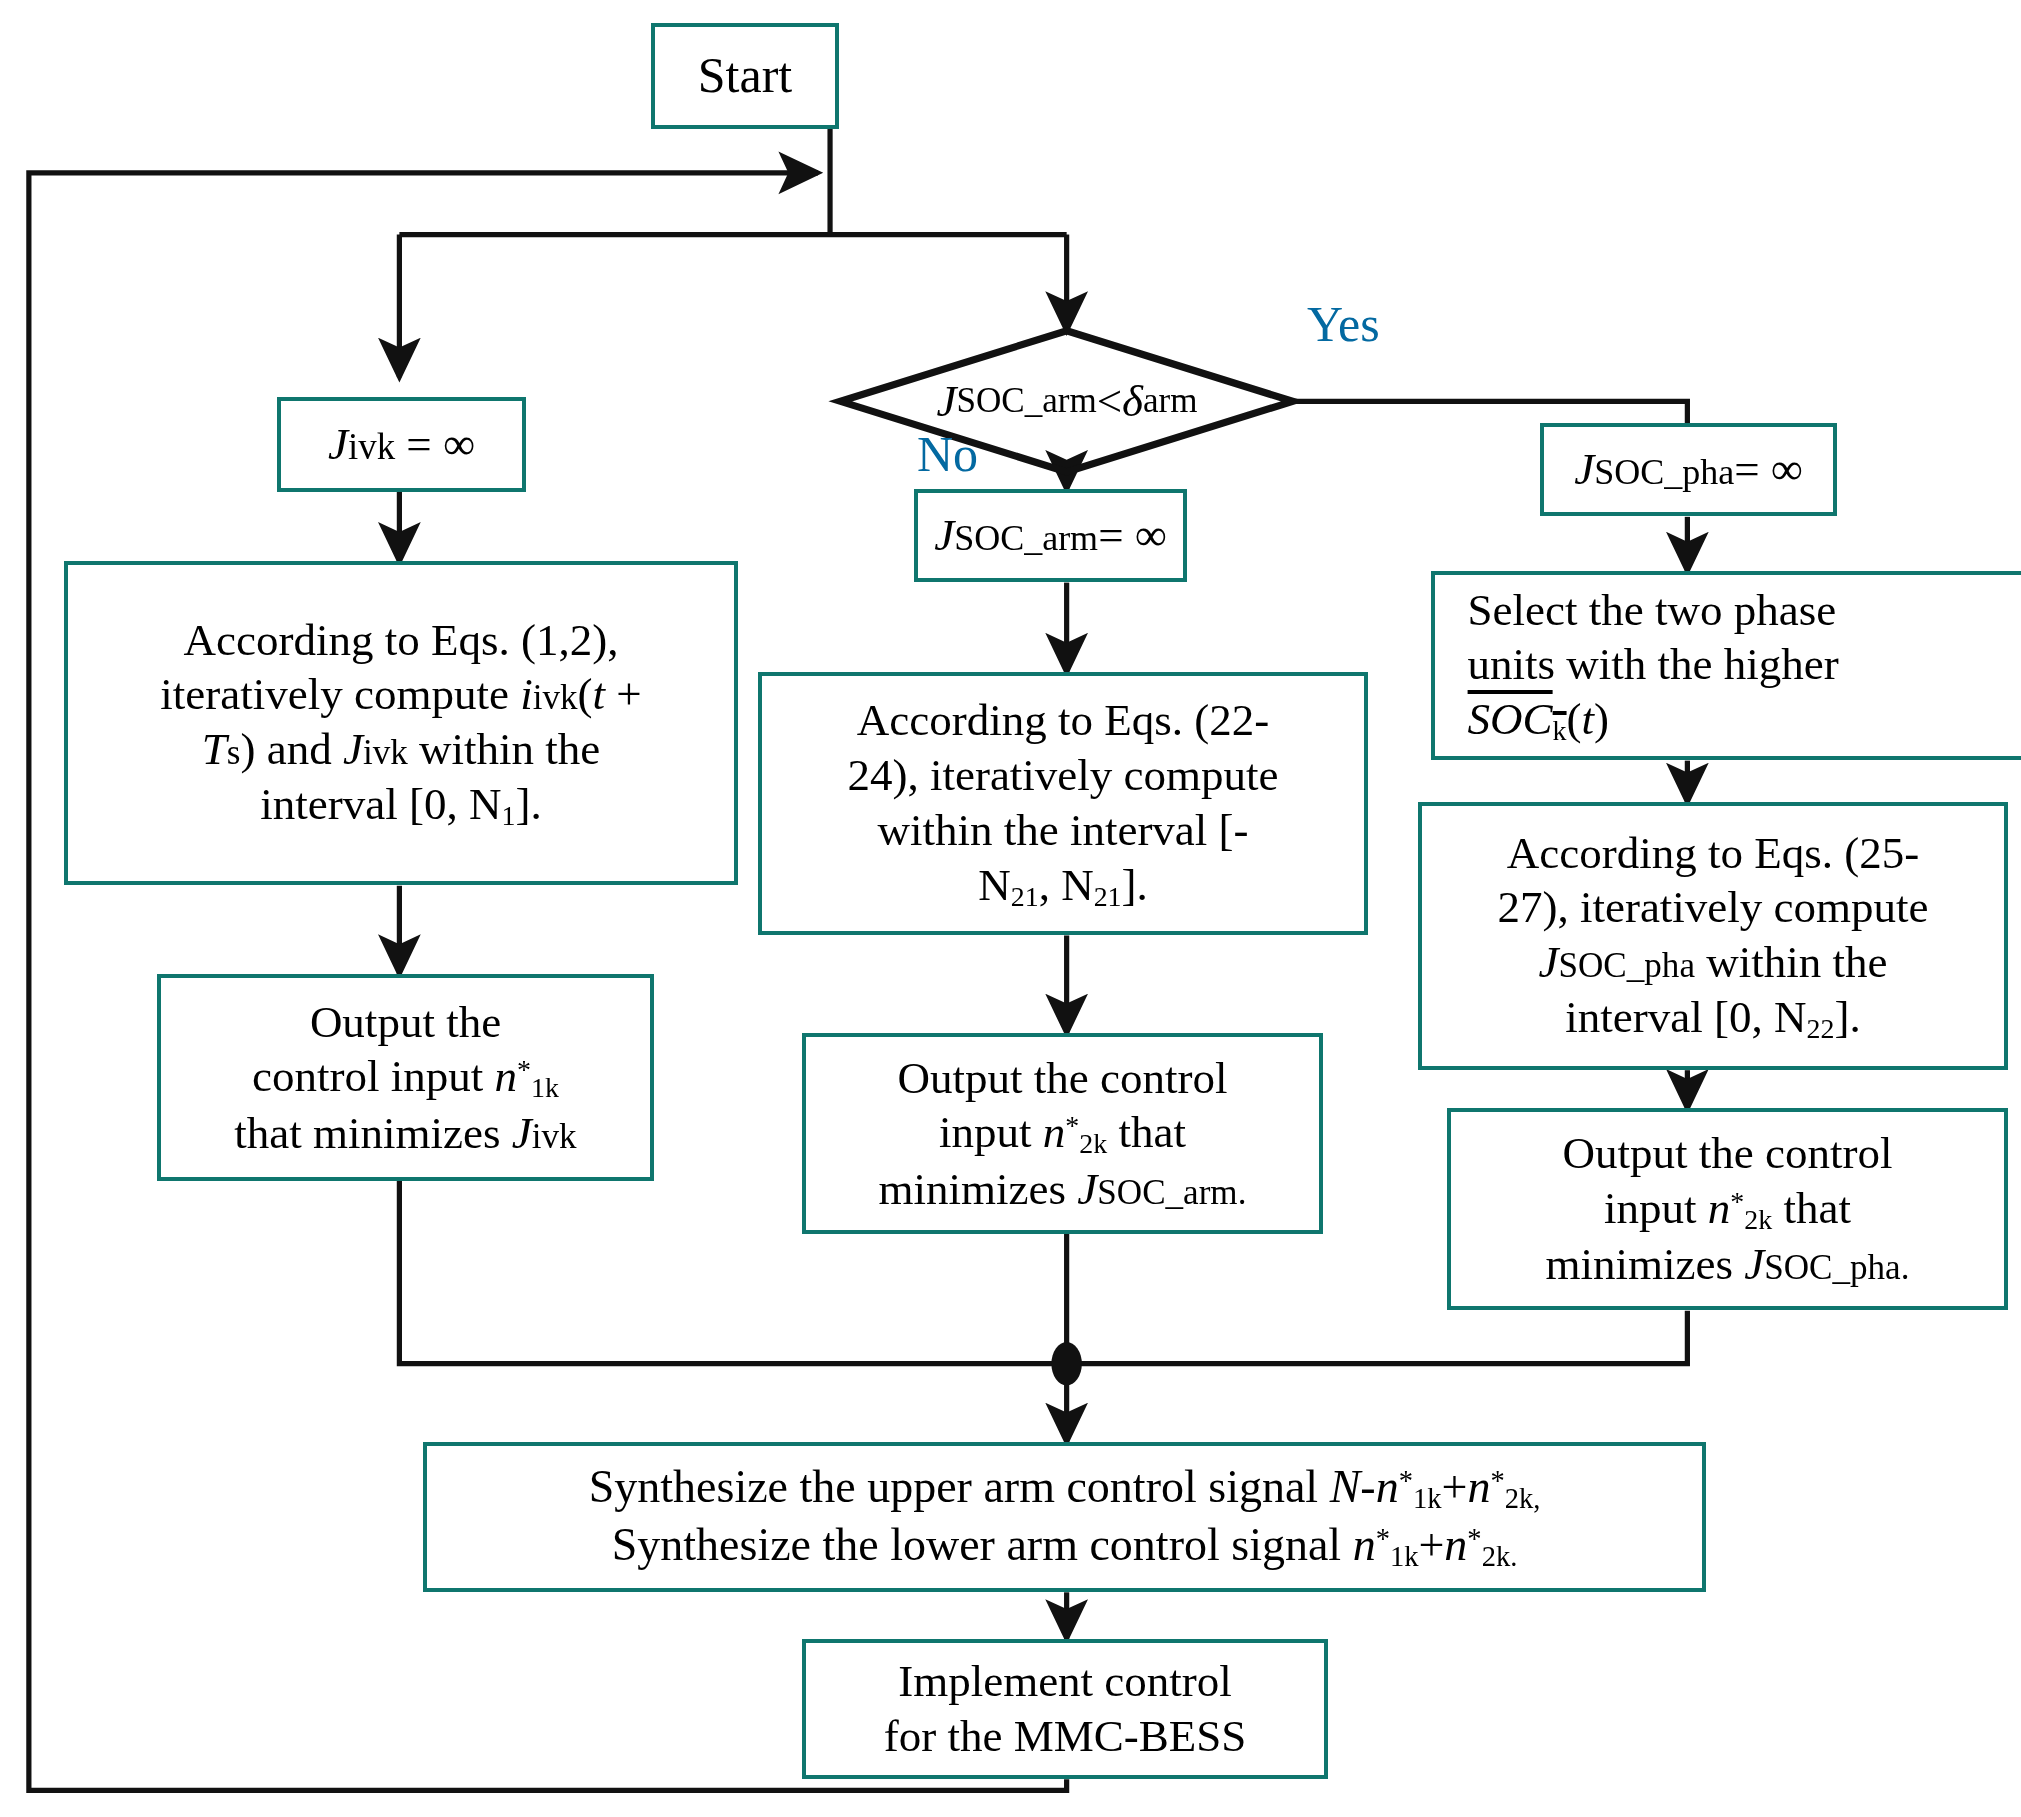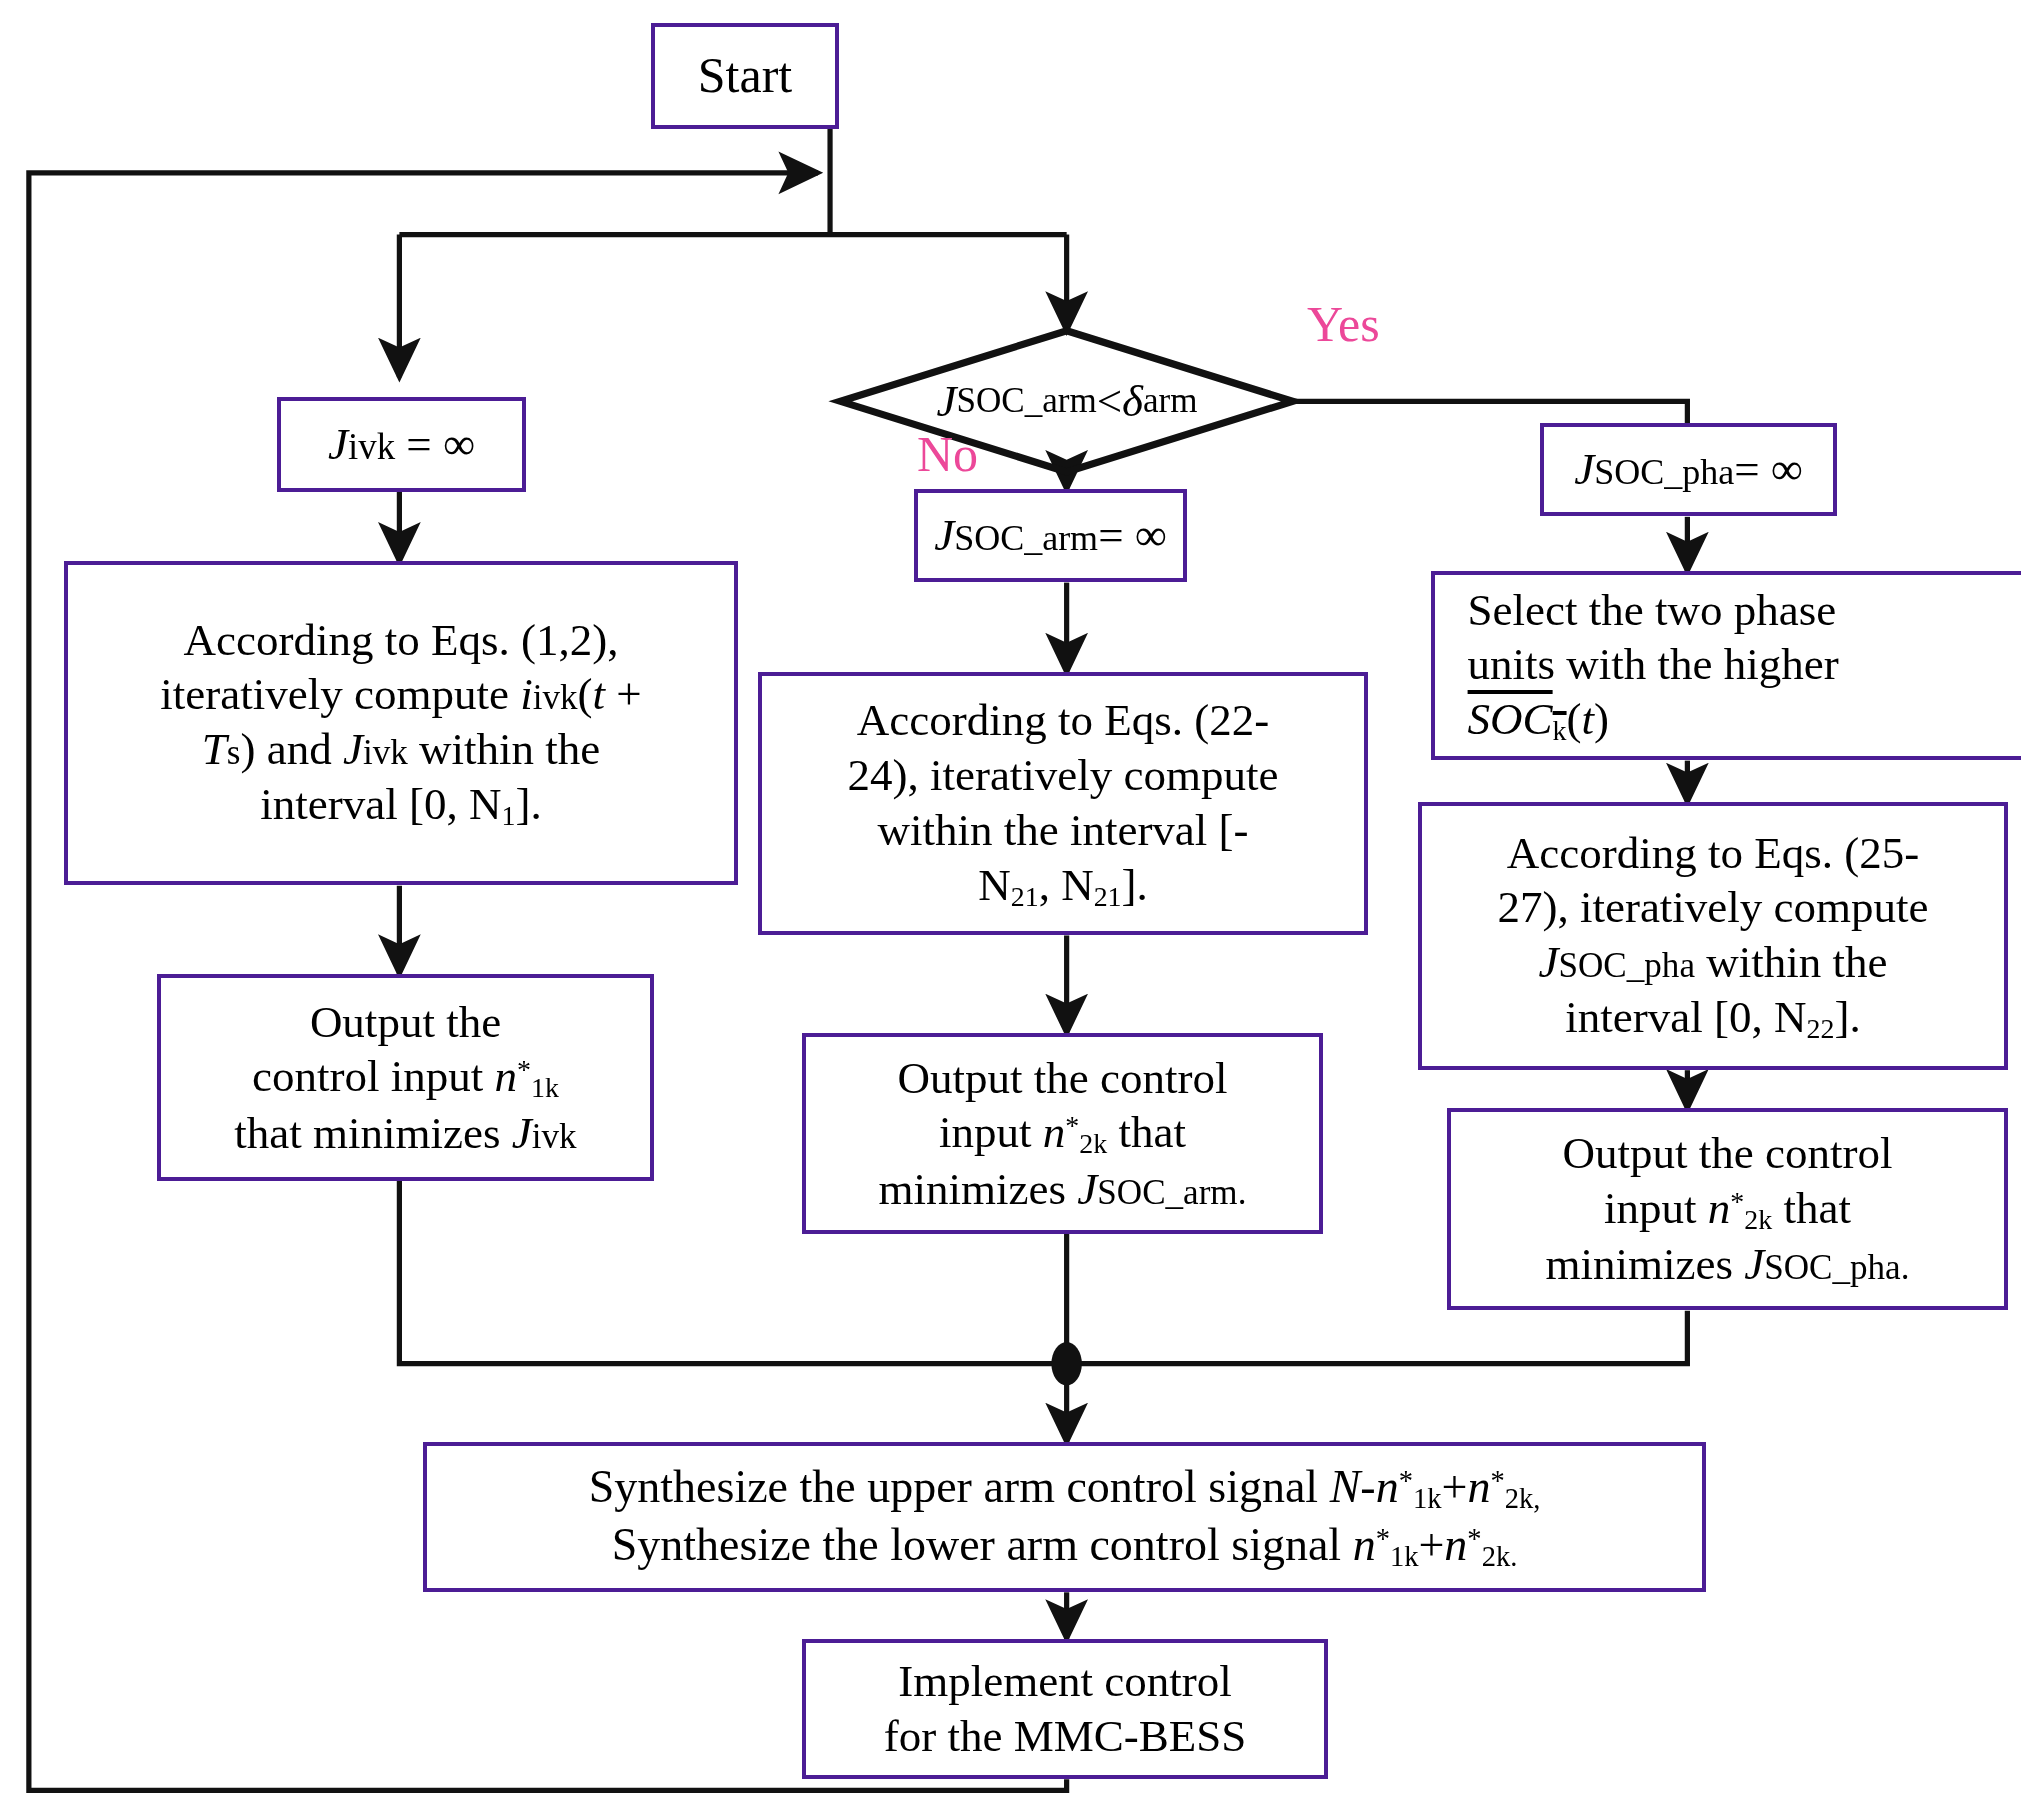--- a/index.html
+++ b/index.html
@@ -4,38 +4,38 @@
 <style>
   html,body{margin:0;padding:0;background:#ffffff;}
   body{width:2021px;height:1818px;font-family:"Liberation Serif",serif;color:#000;}
   #canvas{position:relative;width:2021px;height:1818px;overflow:hidden;background:#fff;}
 
   svg#wires{position:absolute;left:0;top:0;width:2021px;height:1818px;}
 
   .node{
     position:absolute;
     box-sizing:border-box;
-    border:4px solid #4c1d95;
+    border:4px solid #0f766e;
     background:#fff;
     display:flex;
     align-items:center;
     justify-content:center;
     text-align:center;
     line-height:1.22;
     font-family:"Liberation Serif",serif;
     font-size:45px;
     padding:3.2px 8px;
   }
   .node .inner{width:100%;}
 
   .lbl{
     position:absolute;
     font-family:"Liberation Serif",serif;
     font-size:50px;
-    color:#ec4899;
+    color:#0369a1;
     white-space:nowrap;
     background:transparent;
   }
 
   .diamond-wrap{position:absolute;}
   .diamond-txt{
     position:absolute;
     left:0;top:0;width:100%;height:100%;
     display:flex;align-items:center;justify-content:center;
     font-family:"Liberation Serif",serif;

